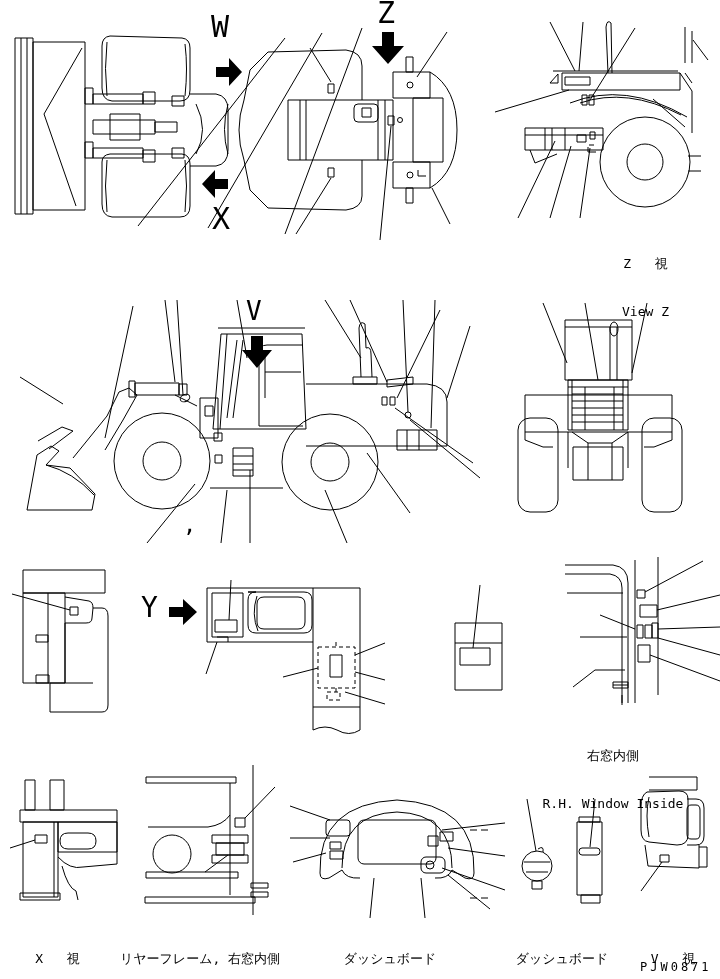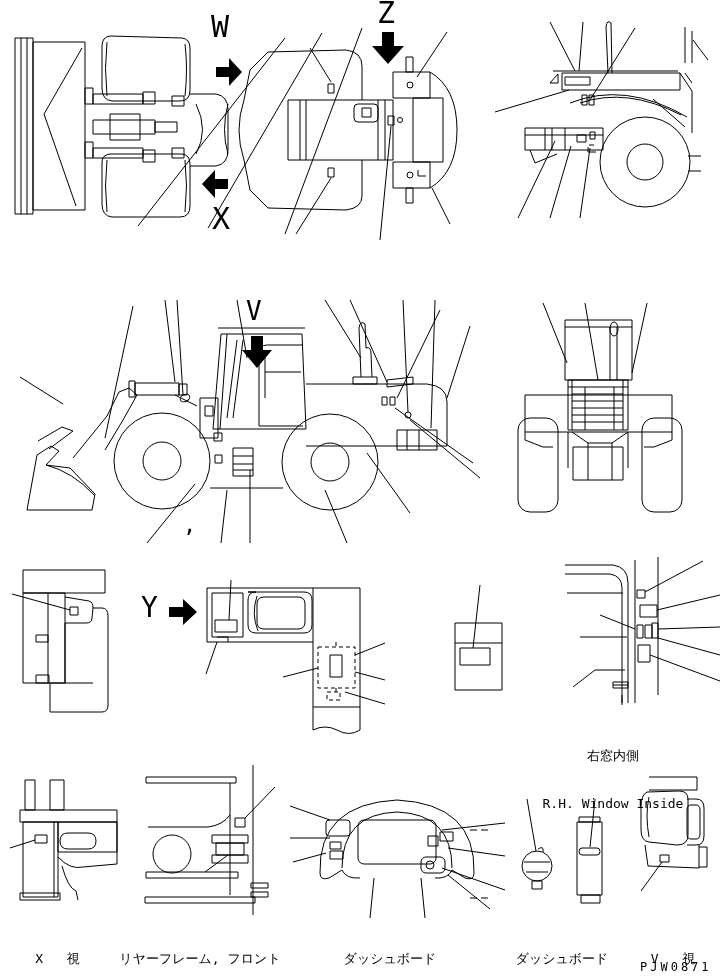--- a/index.html
+++ b/index.html
@@ -67,20 +67,24 @@
       <path d="M113,58 L111,12 Q112,4 116,8 L117,58 M58,56 H183 M190,12 V48 M197,16 V48 M198,25 L213,45 M67,58 h118 v17 h-118 Z M70,62 h25 v8 h-25 Z M55,68 L63,59 V68 Z M87,80 h5 v10 h-5 Z M94,80 h5 v10 h-5 Z M30,113 h78 v22 h-78 Z M50,113 v22 M57,113 v22 M70,113 v22 M30,120 h78 M35,135 L40,148 L62,139 M82,120 h9 v7 h-9 Z M95,117 h5 v7 h-5 Z M75,88 Q130,66 192,102 M85,88 Q132,72 186,100 M185,58 L197,76 V118 M190,58 L197,68 M93,132 v5 h8 M99,130 h-5 M193,141 h13 M193,156 h13"></path>
     </g>
     <g>
       <circle cx="150" cy="147" r="45"></circle>
         <circle cx="150" cy="147" r="18"></circle>
     </g>
     <g>
       <path d="M55,7 L80,56 M88,7 L84,56 M140,13 L95,85 M0,97 L74,75 M158,84 L190,112 M60,126 L23,203 M76,131 L55,203 M95,133 L85,203"></path>
     </g>
   </svg>
+  <div class="cap" style="left:598px;top:224px;width:95px">
+    <div>Z   視</div>
+    <div>View Z</div>
+  </div>
 
   <svg class="art" style="left:15px;top:298px" width="475" height="245" viewBox="0 0 475 245">
     <g>
       <path d="M12,212 L22,157 L36,148 L44,153 L31,167 L55,170 L80,196 L77,212 Z M23,143 L47,129 L58,133 L34,151 M31,167 Q58,174 79,197"></path>
     </g>
     <g>
       <path d="M58,160 L92,118 L104,94 L114,90 L122,97 L108,122 L90,152 M120,85 h44 v12 h-44 Z M114,83 h6 v16 h-6 Z M164,86 h8 v11 h-8 Z M160,97 L182,108"></path>
       <ellipse cx="170" cy="100" rx="5" ry="3.5" transform="rotate(-25 170 100)"></ellipse>
     </g>
     <g>
@@ -171,21 +175,21 @@
     <div>X   視</div>
     
   </div>
 
   <svg class="art" style="left:128px;top:765px" width="160" height="150" viewBox="0 0 160 150">
     <path d="M18,12 h90 v6 h-90 Z M102,18 V130 M125,0 V150 M20,62 H80 Q95,60 102,50 M107,53 h10 v9 h-10 Z M84,70 h36 v8 h-36 Z M88,78 h28 v12 h-28 Z M84,90 h36 v8 h-36 Z M18,107 h92 v6 h-92 Z M77,107 L100,90 M17,132 h110 v6 h-110 Z M123,118 h17 v5 h-17 Z M123,127 h17 v5 h-17 Z"></path>
     <circle cx="44" cy="89" r="19"></circle>
     <path d="M147,22 L117,53"></path>
   </svg>
   <div class="cap" style="left:115px;top:919px;width:170px">
-    <div>リヤーフレーム, フロント</div>
+    <div>リヤーフレーム, 右窓内側</div>
     
   </div>
 
   <svg class="art" style="left:290px;top:778px" width="215" height="140" viewBox="0 0 215 140">
     <path d="M30,95 Q28,26 107,22 Q186,26 184,95 Q184,103 175,100 L162,92 M30,95 Q30,103 39,100 L52,92 M52,90 Q52,36 107,34 Q162,36 162,90 M52,92 Q56,101 70,100 M162,92 Q158,101 145,100 M84,100 L80,140 M131,100 L135,140 M40,64 h11 v7 h-11 Z M40,73 h13 v8 h-13 Z M138,58 h10 v10 h-10 Z M150,54 h13 v9 h-13 Z"></path>
     <rect x="68" y="42" width="78" height="44" rx="6"></rect>
     <rect x="36" y="42" width="24" height="16" rx="3"></rect>
     <rect x="131" y="79" width="24" height="16" rx="5"></rect>
     <circle cx="140" cy="87" r="4"></circle>
     <path d="M0,28 L40,42 M0,60 L40,60 M3,84 L36,75 M152,52 L215,45 M158,70 L215,78 M152,90 L215,112 M158,97 L200,131 M180,52 h7 M191,52 h7 M180,120 h7 M191,120 h7"></path>

